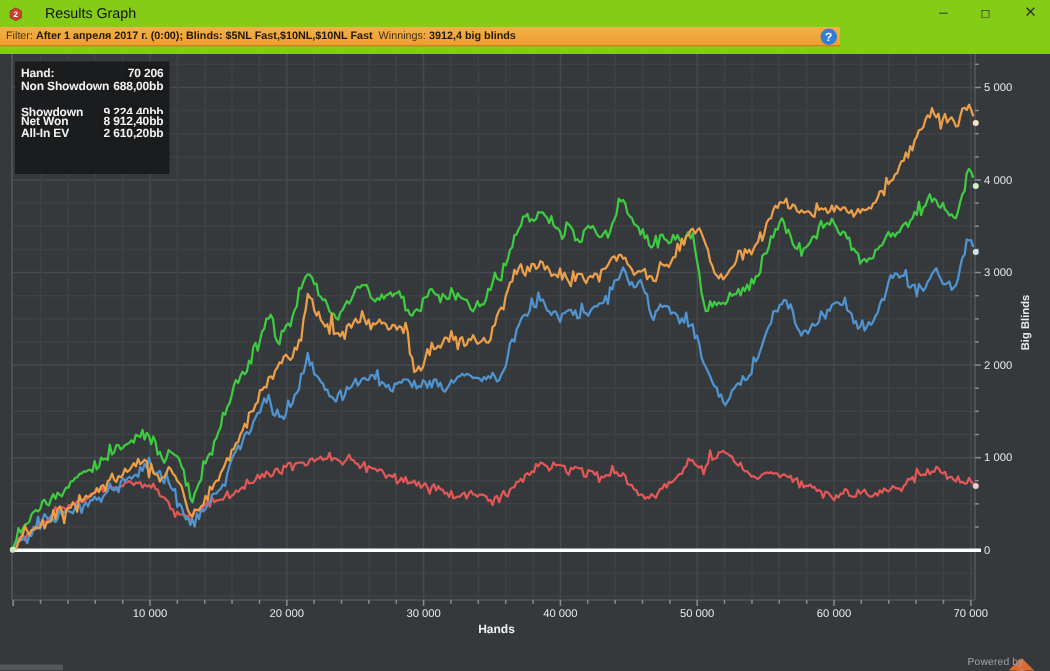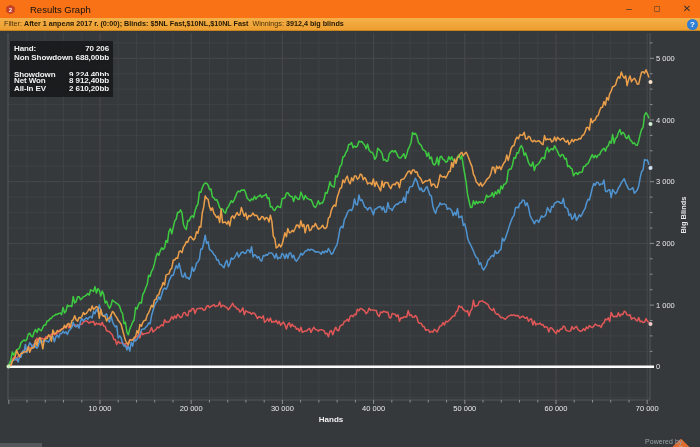--- a/index.html
+++ b/index.html
@@ -1,22 +1,22 @@
 <!DOCTYPE html>
 <html><head><meta charset="utf-8"><title>Results Graph</title>
 <style>
 *{margin:0;padding:0;box-sizing:border-box;}
 html,body{width:700px;height:447px;overflow:hidden;background:#36393c;font-family:"Liberation Sans",sans-serif;position:relative;}
-#titlebar{position:absolute;left:0;top:0;width:700px;height:18px;background:#f97316;}
+#titlebar{position:absolute;left:0;top:0;width:700px;height:36px;background:#84cc16;}
 #title-text{position:absolute;left:30px;top:4px;font-size:9.5px;color:#111;}
 #winbtns{position:absolute;right:0;top:0;height:18px;}
 .wb{position:absolute;top:0;width:26px;height:18px;color:#333;font-size:10px;text-align:center;line-height:18px;}
-#filterbar{position:absolute;left:0;top:18px;width:700px;height:13px;background:linear-gradient(#f4b049,#ee9e2f);border-bottom:1px solid #c8851f;font-size:7.2px;line-height:12.5px;color:#46300a;padding-left:4px;white-space:nowrap;}
+#filterbar{position:absolute;left:0;top:18px;width:560px;height:13px;background:linear-gradient(#f4b049,#ee9e2f);border-bottom:1px solid #c8851f;font-size:7.2px;line-height:12.5px;color:#46300a;padding-left:4px;white-space:nowrap;}
 #filterbar b{color:#231803;}
-#legend{position:absolute;left:10px;top:41px;width:103px;height:56px;background:rgba(24,26,28,0.92);}
+#legend{position:absolute;left:10px;top:41px;width:103px;height:75px;background:rgba(24,26,28,0.92);}
 .lr{position:absolute;left:4px;width:95px;letter-spacing:-0.1px;height:11px;overflow:hidden;font-size:8px;font-weight:bold;color:#f2f2f2;white-space:nowrap;}
 .lv{position:absolute;right:0;top:0;text-align:right;background:rgba(24,26,28,1);padding-left:2px;}
 #poweredby{position:absolute;left:645px;top:438px;font-size:6.9px;color:#9aa3a8;letter-spacing:0.1px;}
 </style></head>
 <body>
 <svg width="700" height="447" style="position:absolute;left:0;top:0">
 <rect x="0" y="31" width="700" height="416" fill="#36393c"></rect>
 <line x1="8" y1="351.4" x2="650" y2="351.4" stroke="#3e4245" stroke-width="1"></line>
     <line x1="8" y1="335.9" x2="650" y2="335.9" stroke="#3e4245" stroke-width="1"></line>
     <line x1="8" y1="320.5" x2="650" y2="320.5" stroke="#3e4245" stroke-width="1"></line>

